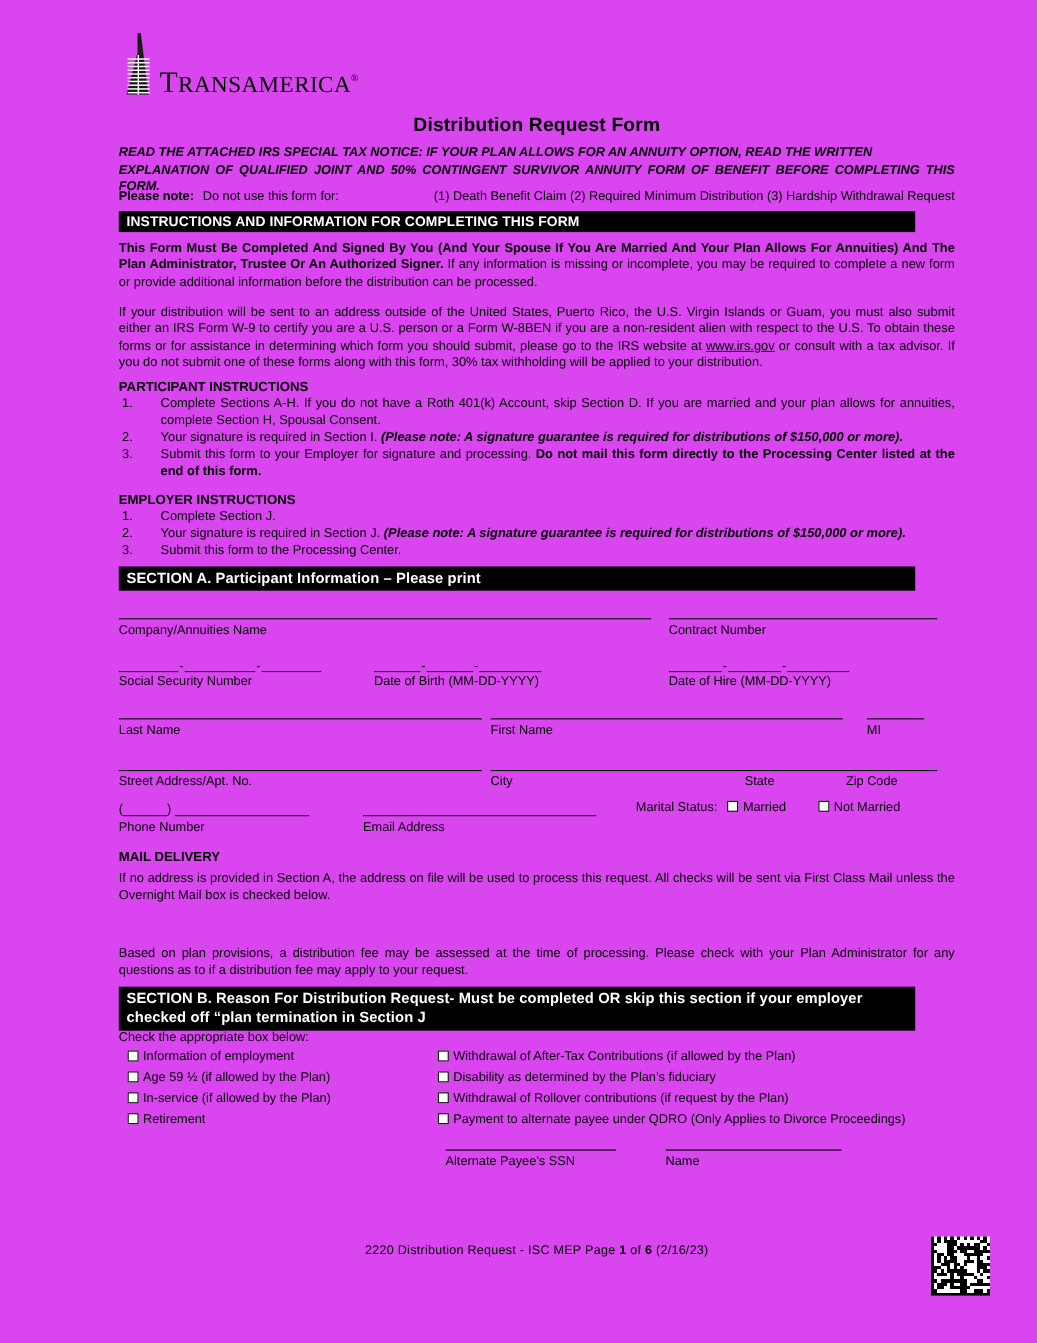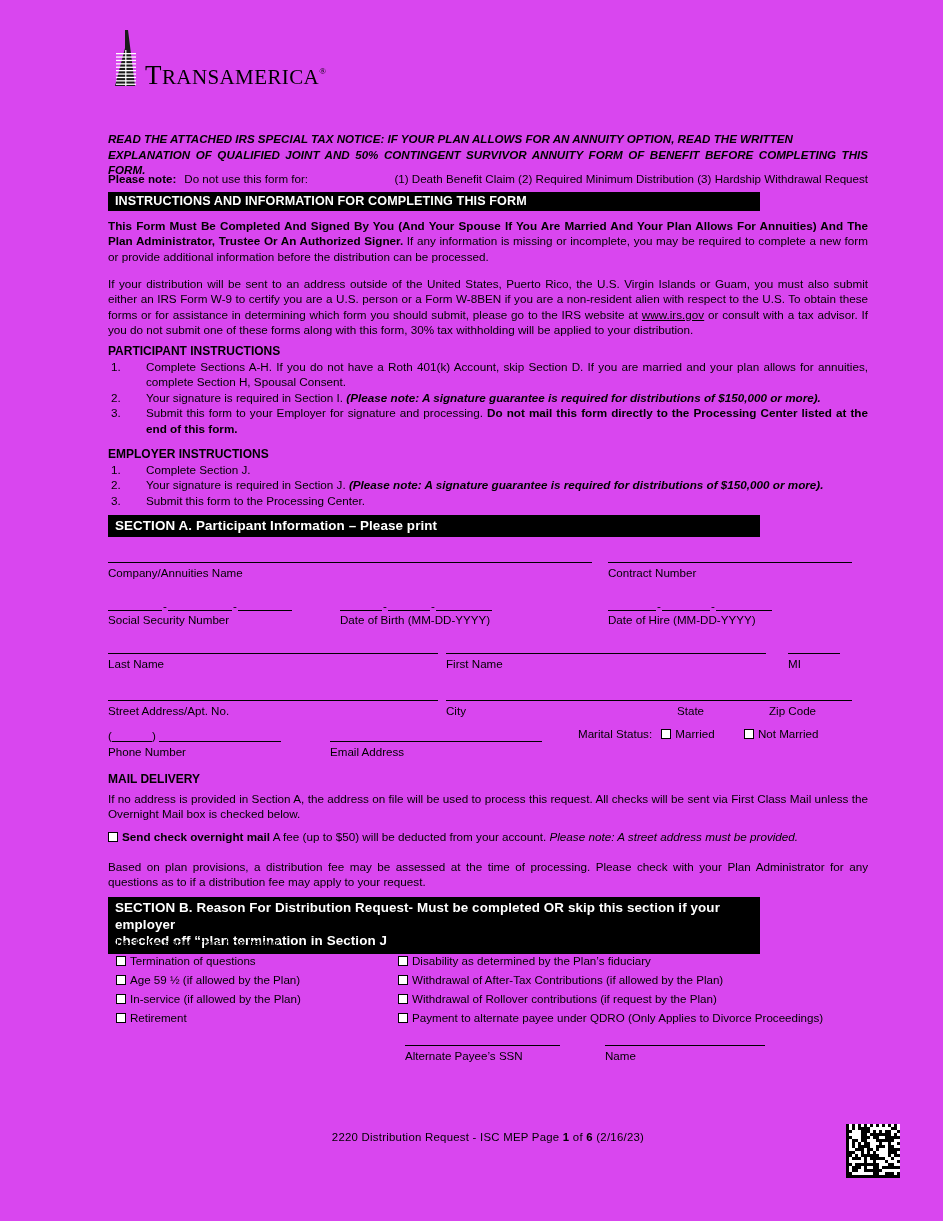--- a/index.html
+++ b/index.html
@@ -74,21 +74,21 @@
     font-size: 11.6px;
     line-height: 15px;
   }
   .pleasenote b { font-weight: bold; }
   .pn-mid { display: inline-block; margin-left: 8px; }
   .pn-right { float: right; }
 
   .barhead {
     position: absolute;
     left: 0;
-    width: 652px;
+    width: 724px;
     background: #000000;
     color: #ffffff;
     font-size: 12.6px;
     font-weight: bold;
     letter-spacing: 0.1px;
     padding: 2px 0 3px 7px;
     box-sizing: border-box;
   }
   #bar-instructions { top: 192px; }
   #bar-section-a { top: 515px; font-size: 13.4px; padding-top: 3px; padding-bottom: 4px; }
@@ -255,20 +255,21 @@
           <rect x="8" y="43.4" width="20" height="1.3"></rect>
           <rect x="8" y="46.8" width="20" height="1.3"></rect>
           <rect x="8" y="50.2" width="20" height="1.3"></rect>
           <rect x="8" y="53.6" width="20" height="1.3"></rect>
           <rect x="17.2" y="20" width="1.2" height="36"></rect>
         </g>
       </svg>
       <div class="logo-word"><span id="lw"><span class="cap">T</span><span class="sc">RANSAMERICA</span></span><span class="logo-reg">®</span></div>
     </div>
 
+    <div class="doc-title">Distribution Request Form</div>
 
     <div class="notice">
       <span>READ THE ATTACHED IRS SPECIAL TAX NOTICE: IF YOUR PLAN ALLOWS FOR AN ANNUITY OPTION, READ THE WRITTEN</span>
       <span class="l2">EXPLANATION OF QUALIFIED JOINT AND 50% CONTINGENT SURVIVOR ANNUITY FORM OF BENEFIT BEFORE COMPLETING THIS FORM.</span>
     </div>
 
     <div class="pleasenote">
       <span class="pn-right">(1) Death Benefit Claim  (2) Required Minimum Distribution  (3) Hardship Withdrawal Request</span>
       <b>Please note:</b><span class="pn-mid">Do not use this form for:</span>
     </div>
@@ -380,43 +381,40 @@
 
     <div class="cbrow" style="left:470px; top:727px;">
       <span>Marital Status:</span>
       <span class="cbox" style="margin-left:6px;"></span><span>Married</span>
       <span class="cbox" style="margin-left:26px;"></span><span>Not Married</span>
     </div>
 
     <div id="h-mail">MAIL DELIVERY</div>
     <div class="para" id="p-mail1">If no address is provided in Section A, the address on file will be used to process this request.  All checks will be sent via First Class Mail unless the Overnight Mail box is checked below.</div>
 
-    <div class="para" id="p-mail2">
-      <span class="cbox"></span><b>Send check overnight mail</b><span> A fee (up to $50) will be deducted from your account. </span><i>Please note: A street address must be provided.</i>
-    </div>
 
     <div class="para" id="p-mail3">Based on plan provisions, a distribution fee may be assessed at the time of processing. Please check with your Plan Administrator for any questions as to if a distribution fee may apply to your request.</div>
 
     <div class="barhead" id="bar-section-b">
       <span>SECTION B. Reason For Distribution Request- Must be completed OR skip this section if your employer</span><br>
       <span>checked off “plan termination in Section J</span>
     </div>
 
     <div id="b-check-label">Check the appropriate box below:</div>
 
     <div class="bcol" id="b-col-left">
-      <span class="cbrow2"><span class="cbox"></span><span>Termination of questions</span></span>
+      <span class="cbrow2"><span class="cbox"></span><span>Information of employment</span></span>
       <span class="cbrow2"><span class="cbox"></span><span>Age 59 ½ (if allowed by the Plan)</span></span>
       <span class="cbrow2"><span class="cbox"></span><span>In-service (if allowed by the Plan)</span></span>
       <span class="cbrow2"><span class="cbox"></span><span>Retirement</span></span>
     </div>
 
     <div class="bcol" id="b-col-right">
+      <span class="cbrow2"><span class="cbox"></span><span>Withdrawal of After-Tax Contributions (if allowed by the Plan)</span></span>
       <span class="cbrow2"><span class="cbox"></span><span>Disability as determined by the Plan’s fiduciary</span></span>
-      <span class="cbrow2"><span class="cbox"></span><span>Withdrawal of After-Tax Contributions (if allowed by the Plan)</span></span>
       <span class="cbrow2"><span class="cbox"></span><span>Withdrawal of Rollover contributions (if request by the Plan)</span></span>
       <span class="cbrow2"><span class="cbox"></span><span>Payment to alternate payee under QDRO (Only Applies to Divorce Proceedings)</span></span>
     </div>
 
     <div class="fline" style="left:297px; top:1045px; width:155px;"></div>
     <div class="flabel" style="left:297px; top:1049px;">Alternate Payee’s SSN</div>
 
     <div class="fline" style="left:497px; top:1045px; width:160px;"></div>
     <div class="flabel" style="left:497px; top:1049px;">Name</div>
 

